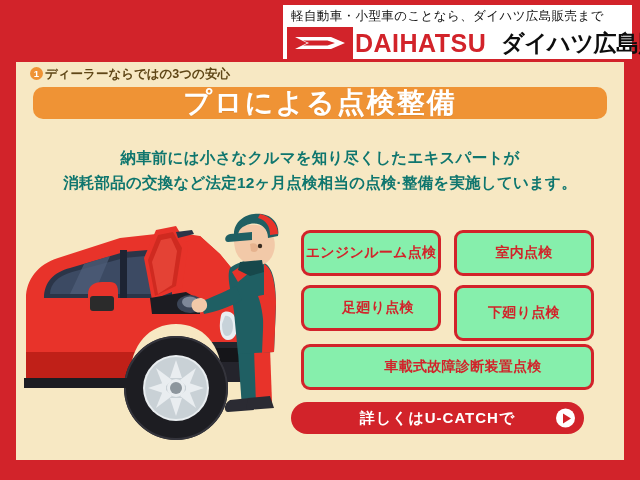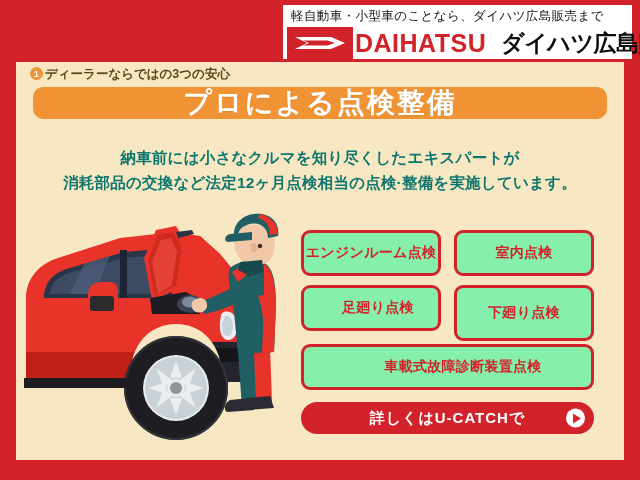--- a/index.html
+++ b/index.html
@@ -83,21 +83,21 @@
   .chk span{
     font-size:14px;font-weight:bold;color:#d2232a;letter-spacing:.3px;white-space:nowrap;
   }
   .chk.c1{left:0px;  top:0px;  width:140px;height:46px;}
   .chk.c2{left:153px;top:0px;  width:140px;height:46px;}
   .chk.c3{left:0px;  top:55px; width:140px;height:46px;padding-left:14px;}
   .chk.c4{left:153px;top:55px; width:140px;height:56px;}
   .chk.c5{left:0px;  top:114px;width:293px;height:46px;padding-left:31px;}
 
   .cta{
-    position:absolute;left:285px;top:340px;width:293px;height:32px;
+    position:absolute;left:275px;top:340px;width:293px;height:32px;
     background:#d2232a;border-radius:16px;
     display:flex;align-items:center;justify-content:center;
   }
   .cta .cta-label{
     font-size:15px;font-weight:bold;color:#ffffff;letter-spacing:1px;white-space:nowrap;
   }
   .play{
     position:absolute;right:9px;top:50%;transform:translateY(-50%);
     width:19px;height:19px;border-radius:50%;background:#ffffff;
   }

